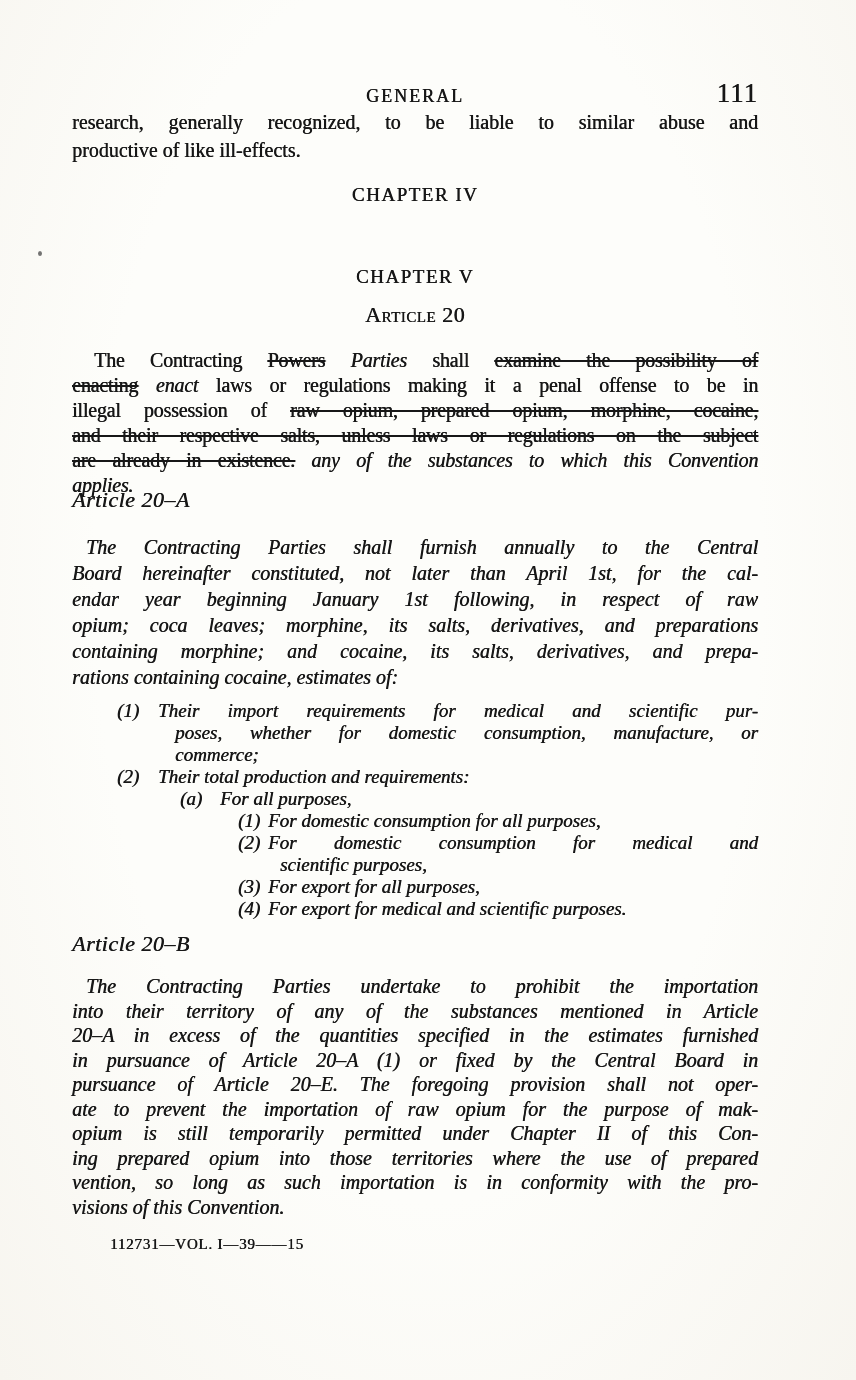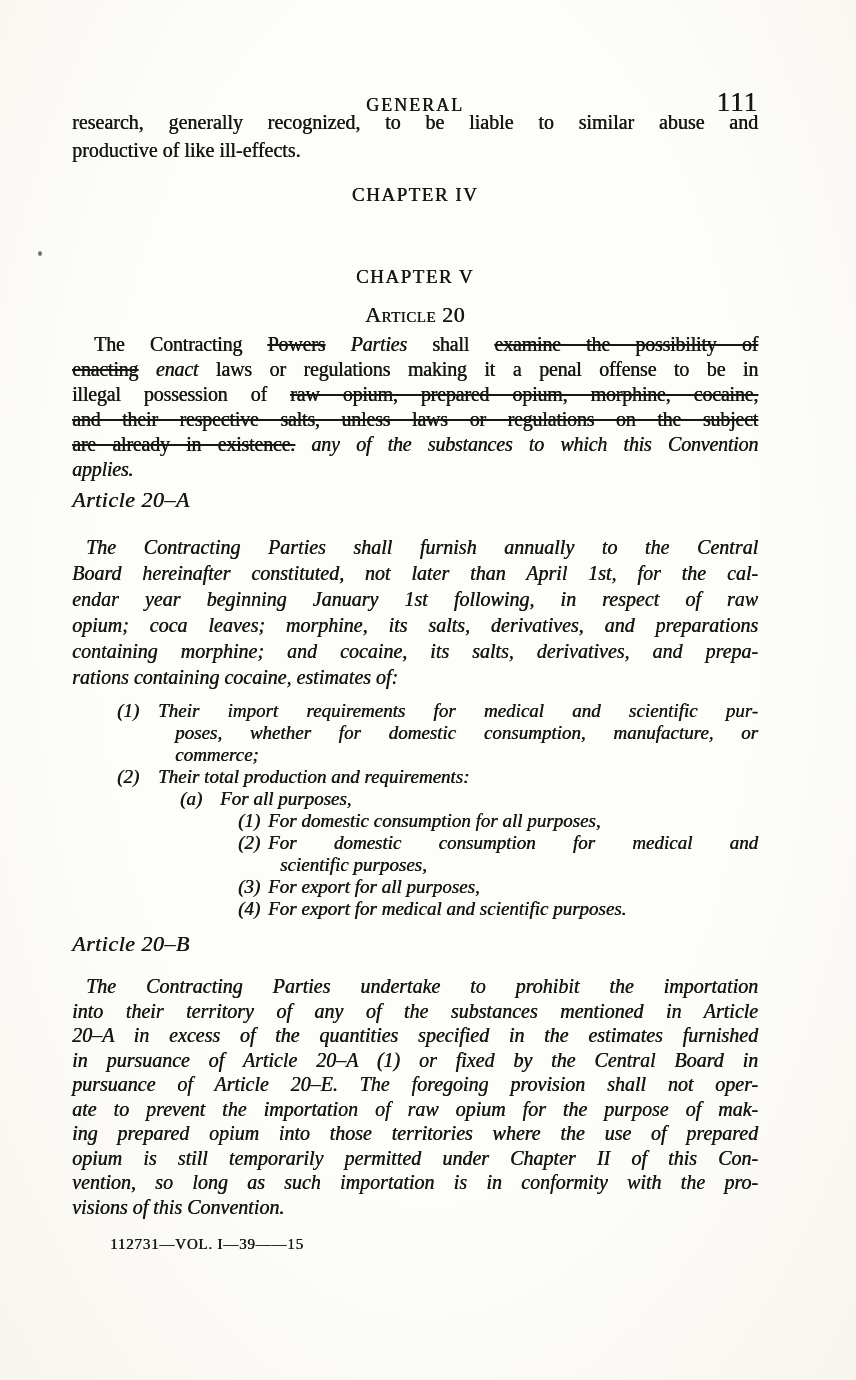--- a/index.html
+++ b/index.html
@@ -10,39 +10,39 @@
     background:radial-gradient(ellipse at 50% 42%, #fdfdfa 55%, #f7f5ef 100%);
     font-family:"Liberation Serif","DejaVu Serif",serif;
     color:#171717;
     text-shadow:0.45px 0 0 currentColor;
     overflow:hidden;
     box-sizing:border-box;
   }
   .block{position:absolute;left:72px;right:98px;}
 
   
-  #header{top:89px;height:36px;}
+  #header{top:80px;height:36px;}
   .running-title{
     position:absolute;left:0;right:0;top:6px;
     text-align:center;font-size:18px;letter-spacing:2px;
   }
   .page-number{
     position:absolute;right:0;top:-2px;
     font-size:27px;font-weight:normal;letter-spacing:1px;
   }
 
   
   .para{font-size:20px;}
   .line{text-align:justify;text-align-last:justify;white-space:normal;}
   .line.last{text-align-last:left;}
   .italic{font-style:italic;}
   .para.indent .line.first{text-indent:22px;}
 
   #intro{top:108px;line-height:28px;}
-  #para1{top:332px;line-height:25px;letter-spacing:-0.2px;}
+  #para1{top:348px;line-height:25px;letter-spacing:-0.2px;}
   #para20a{top:534px;line-height:26px;}
   #para20b{top:974px;line-height:24.5px;}
   #para20a.indent .line.first,#para20b.indent .line.first{text-indent:14px;}
 
   
   .chapter-heading{
     text-align:center;font-size:19px;letter-spacing:1.5px;
   }
   #ch4{top:184px;text-align:center;}
   #ch5{top:266px;}
@@ -174,22 +174,22 @@
 
   <div class="block article-subheading" id="h20b">Article 20–B</div>
 
   <div class="block para italic indent" id="para20b">
       <div class="line first">The Contracting Parties undertake to prohibit the importation</div>
       <div class="line">into their territory of any of the substances mentioned in Article</div>
       <div class="line">20–A in excess of the quantities specified in the estimates furnished</div>
       <div class="line">in pursuance of Article 20–A (1) or fixed by the Central Board in</div>
       <div class="line">pursuance of Article 20–E.  The foregoing provision shall not oper-</div>
       <div class="line">ate to prevent the importation of raw opium for the purpose of mak-</div>
+      <div class="line">opium is still temporarily permitted under Chapter II of this Con-</div>
       <div class="line">ing prepared opium into those territories where the use of prepared</div>
-      <div class="line">opium is still temporarily permitted under Chapter II of this Con-</div>
       <div class="line">vention, so long as such importation is in conformity with the pro-</div>
       <div class="line last">visions of this Convention.</div>
     </div>
 
   <div class="footer">112731—VOL. I—39——15</div>
 
   <div class="speck"></div>
 
 </div>
 

